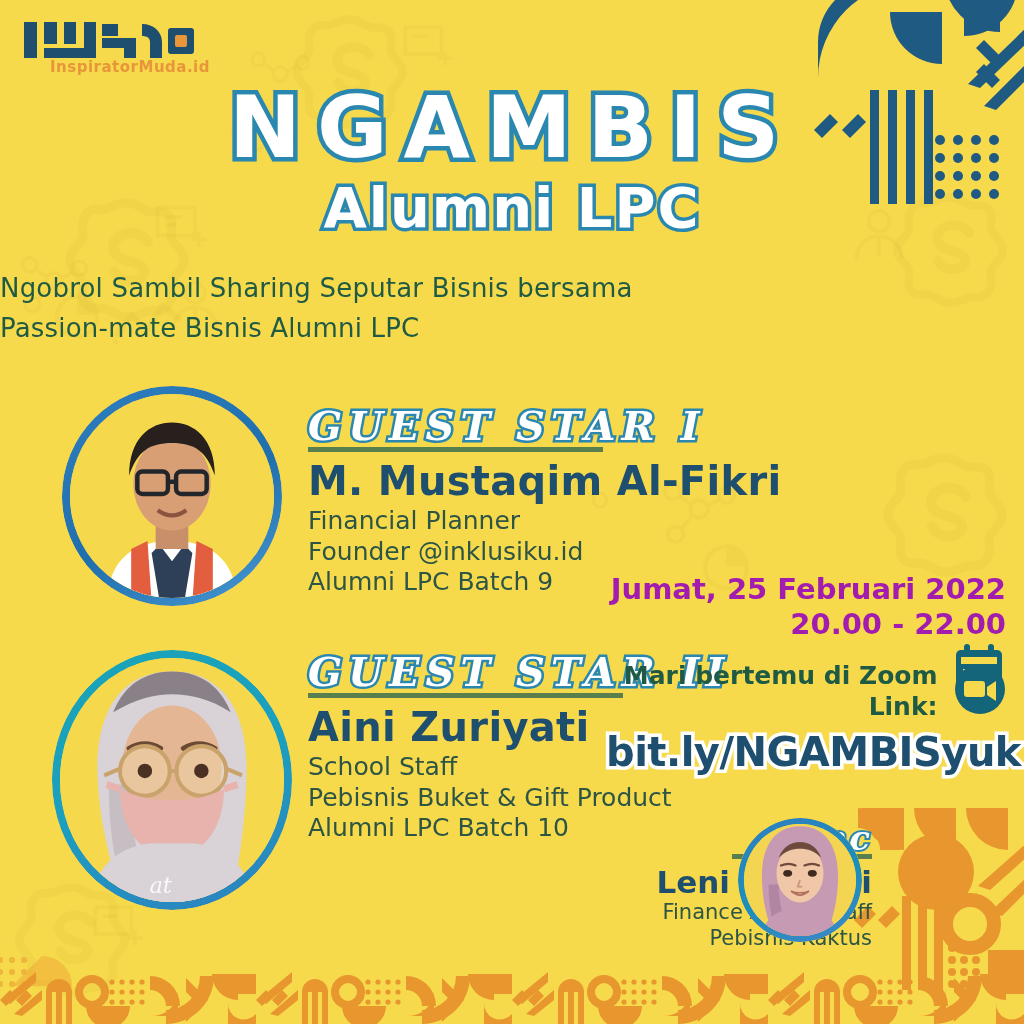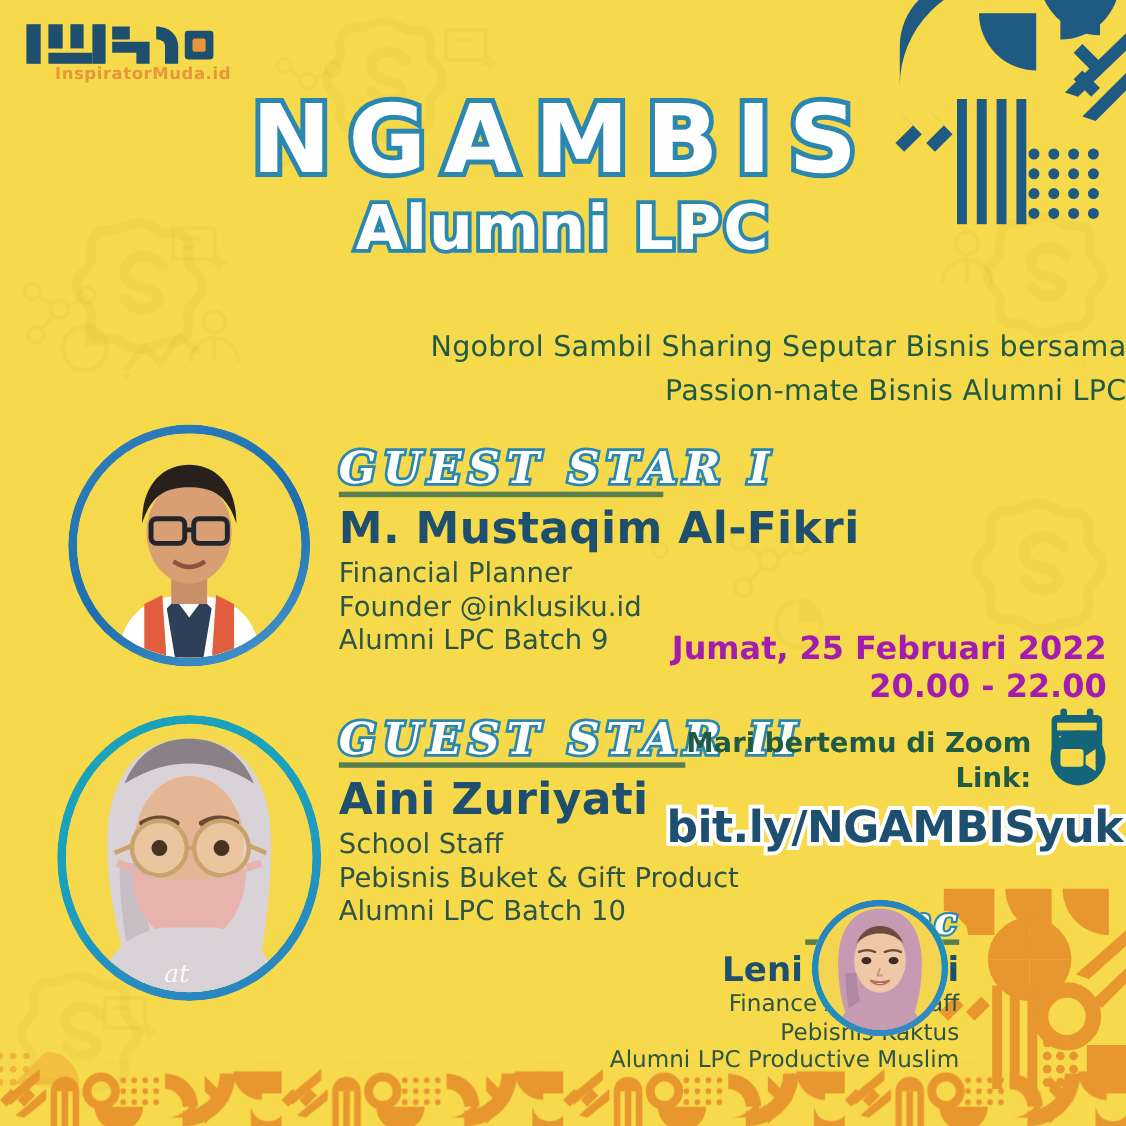--- a/index.html
+++ b/index.html
@@ -46,23 +46,23 @@
     margin:0;
   }
   .title-sub{
     font-family:"DejaVu Sans", sans-serif;
     font-size:56px;font-weight:bold;letter-spacing:2px;
     color:#ffffff;line-height:1.1;margin:5px 0 0 0;
     -webkit-text-stroke:7px #2a87b0;
     paint-order:stroke fill;
   }
   #tagline{
-    position:absolute;left:0;top:268px;width:1024px;text-align:right;
+    position:absolute;left:0;top:268px;width:1024px;text-align:left;
     color:#1f5b44;font-family:"DejaVu Sans", sans-serif;
-    font-size:26px;line-height:1.55;letter-spacing:.2px;margin-top:28px;
+    font-size:26px;line-height:1.55;letter-spacing:.2px;
   }
 
   
   .guest{position:absolute;}
   .avatar{
     position:absolute;border-radius:50%;overflow:hidden;
     background:#f7d94c;
   }
   .avatar .ring{position:absolute;inset:0;border-radius:50%;}
   .avatar .photo{position:absolute;inset:8px;border-radius:50%;overflow:hidden;background:#f5d94f;}
@@ -553,21 +553,20 @@
     </span>
     <div id="bitly">bit.ly/NGAMBISyuk</div>
   </div>
 
   <div id="mc">
     <div id="mc-label">mc</div>
     <div id="mc-rule"></div>
     <div id="mc-name">Leni Mariani</div>
     <div class="mc-line">Finance Admin Staff</div>
     <div class="mc-line">Pebisnis Kaktus</div>
-    <div class="mc-line">Alumni LPC Productive Muslim</div>
   </div>
 
   <div class="avatar" id="mc-avatar">
     <div class="ring" style="background:linear-gradient(160deg,#2f7fc0,#1b8fba 55%,#3f86c8);"></div>
     <div class="photo" style="inset:6px;">
       <svg width="100%" height="100%" viewBox="0 0 100 100" preserveAspectRatio="xMidYMid slice">
         <rect width="100" height="100" fill="#f3d552"></rect>
 
         <path d="M50 2 C26 2 16 22 16 46 c0 26 6 40 10 54 l48 0 c4 -14 10 -28 10 -54 C84 22 74 2 50 2z" fill="#c79ab4"></path>
         <path d="M22 54 c0 22 4 34 7 46 l12 0 c-6 -18 -10 -28 -10 -46z" fill="#b086a3"></path>

